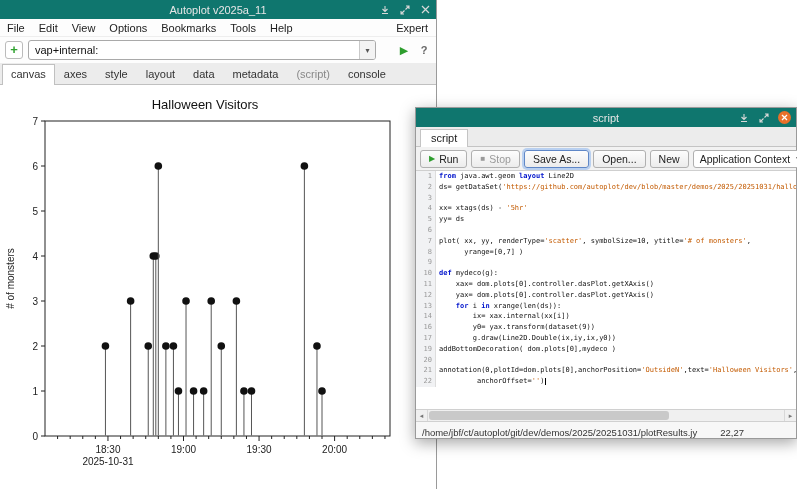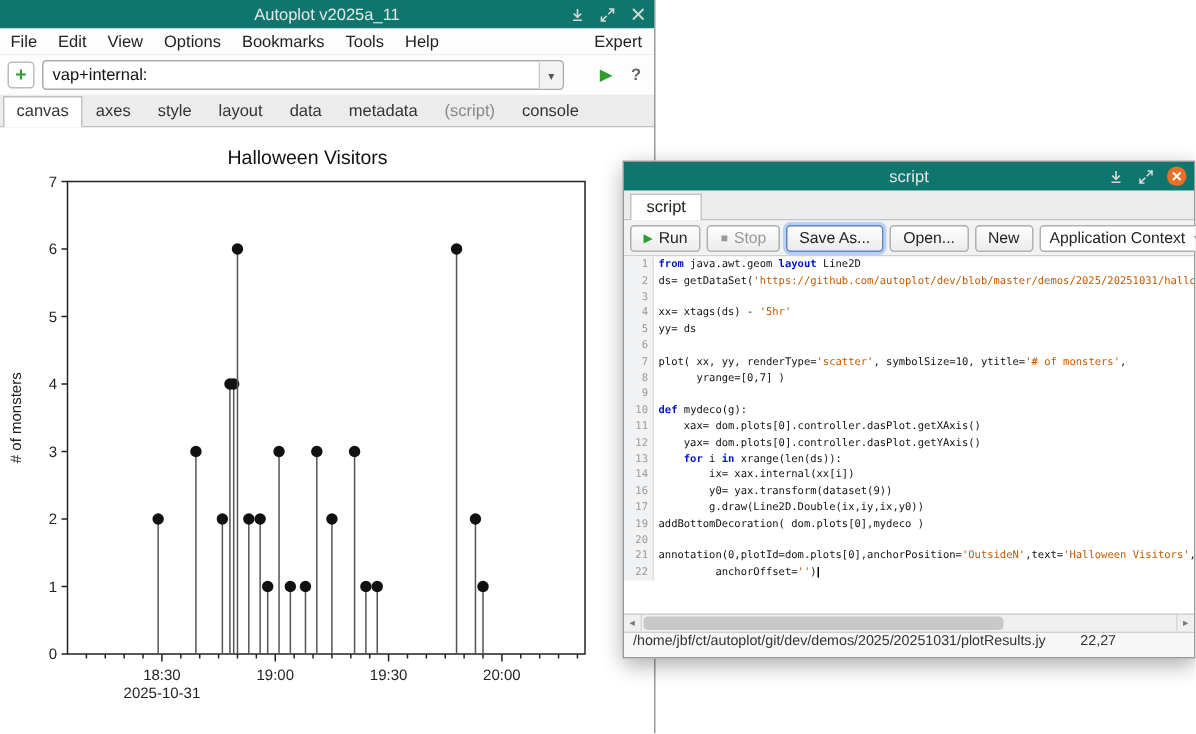--- a/index.html
+++ b/index.html
@@ -53,21 +53,21 @@
   .gut{flex:0 0 20px;background:#f1f2f4;border-right:1px solid #ddd;color:#999;text-align:right;padding-right:3px}
   .code{flex:1;white-space:pre;overflow:hidden;color:#111;padding-left:3px}
   .kw{color:#0014cc;font-weight:bold}
   .str{color:#c35a00}
   .caret{display:inline-block;width:1px;height:7px;background:#000;vertical-align:middle;margin-left:1px}
   .hscroll{flex:0 0 12px;background:#f0f0f0;border-top:1px solid #d0d0d0;position:relative}
   .sarrow{position:absolute;top:0;width:12px;height:11px;color:#777;font-size:7px;line-height:11px;text-align:center}
   .sarrow.left{left:0;border-right:1px solid #d8d8d8}
   .sarrow.right{right:0;border-left:1px solid #d8d8d8}
   .sthumb{position:absolute;left:13px;top:1px;height:9px;width:240px;background:#c9c9c9;border-radius:3px}
-  .statusbar{flex:0 0 17px;background:#f7f7f7;border-top:1px solid #d0d0d0;display:flex;align-items:flex-start;font-size:9.5px;color:#333;padding:0 6px;position:relative}
+  .statusbar{flex:0 0 17px;background:#f7f7f7;border-top:1px solid #d0d0d0;display:flex;align-items:flex-end;font-size:9.5px;color:#333;padding:0 6px;position:relative}
   .cursor-pos{position:absolute;right:52px}
 </style>
 </head>
 <body>
 
 <div class="window" id="autoplot-window">
   <div class="titlebar">
     <span>Autoplot v2025a_11</span>
     <span class="win-controls">
       <span class="wc">

